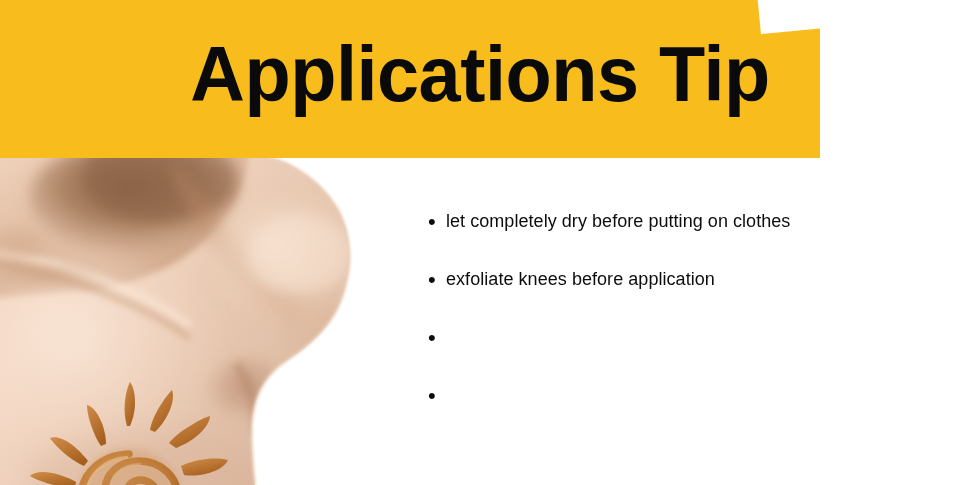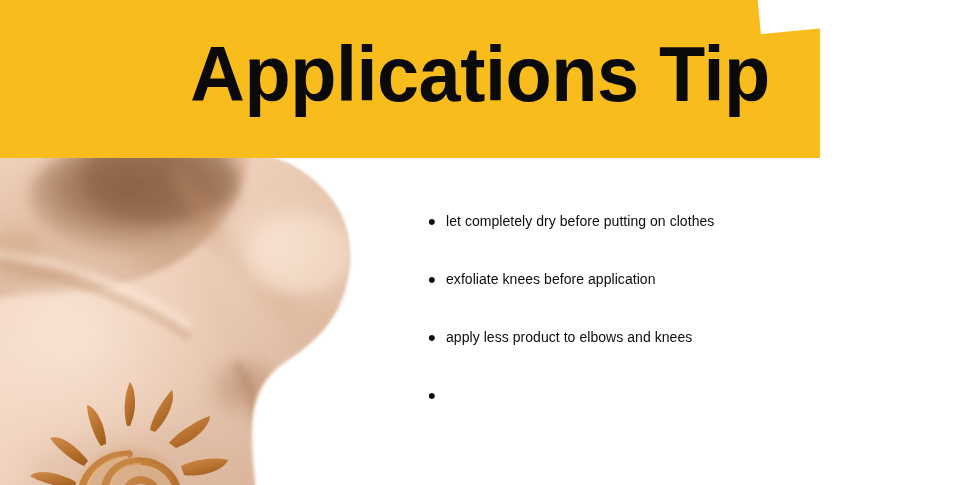--- a/index.html
+++ b/index.html
@@ -77,21 +77,21 @@
     width:18px;
     flex:0 0 18px;
     color:#0d0d0d;
     font-size:22px;
     line-height:31px;
     text-align:left;
   }
   .tip-text {
     color:#0d0d0d;
     font-family:"Liberation Sans", sans-serif;
-    font-size:14px;
+    font-size:18px;
     font-weight:400;
     line-height:31px;
     white-space:nowrap;
     letter-spacing:0.05px;
   }
 </style>
 </head>
 <body>
 
 <div id="stage">
@@ -308,21 +308,20 @@
       <span class="tip-text">let completely dry before putting on clothes</span>
     </div>
 
     <div class="tip-row">
       <span class="tip-bullet">•</span>
       <span class="tip-text">exfoliate knees before application</span>
     </div>
 
     <div class="tip-row">
       <span class="tip-bullet">•</span>
-      <span class="tip-text">apply less product to elbows and knees</span>
     </div>
 
     <div class="tip-row">
       <span class="tip-bullet">•</span>
     </div>
 
   </div>
 
 </div>
 

